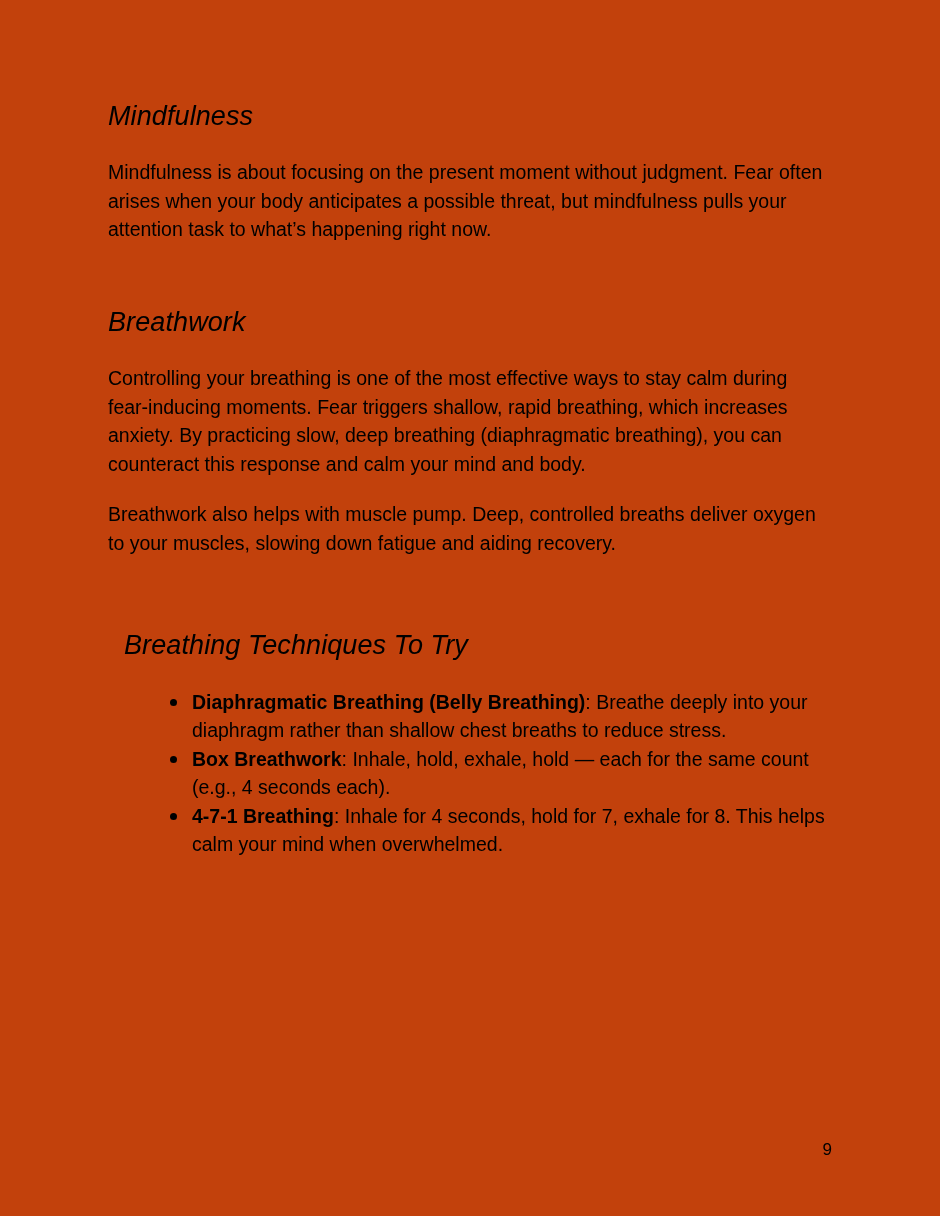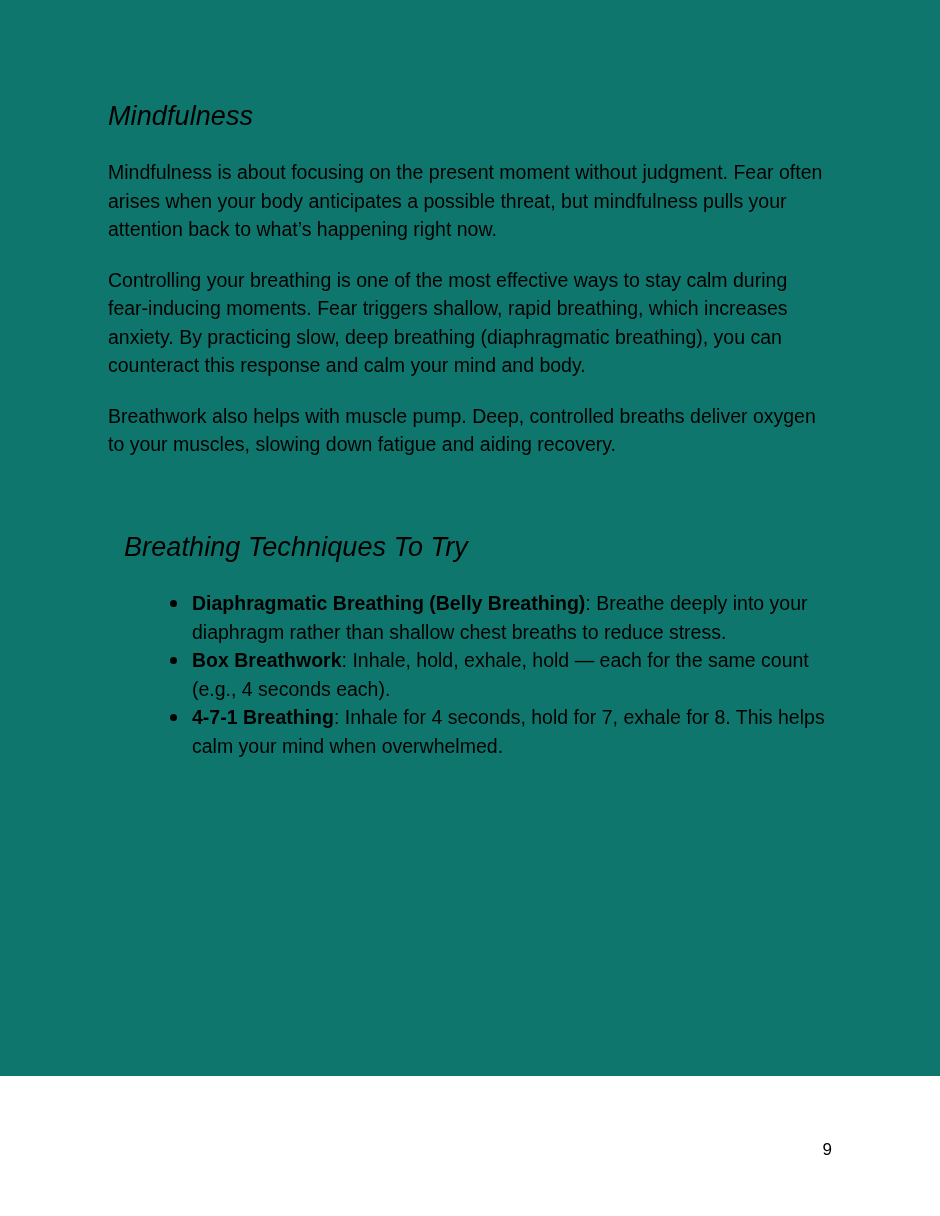--- a/index.html
+++ b/index.html
@@ -13,22 +13,22 @@
     font-family: "Liberation Sans", sans-serif;
     color: #000000;
     position: relative;
     overflow: hidden;
   }
   .page {
     position: absolute;
     left: 0;
     top: 0;
     width: 940px;
-    height: 1076px;
-    background: #0f766e;
+    height: 1216px;
+    background: #c2410c;
   }
   .content {
     position: absolute;
     left: 108px;
     top: 100px;
     width: 724px;
   }
   h1.heading {
     font-size: 27px;
     font-style: italic;
@@ -83,22 +83,23 @@
     text-align: right;
   }
 </style>
 </head>
 <body>
 
 <div class="page">
   <div class="content">
 
     <h1 class="heading">Mindfulness</h1>
-    <p class="para">Mindfulness is about focusing on the present moment without judgment. Fear often arises when your body anticipates a possible threat, but mindfulness pulls your attention back to what’s happening right now.</p>
+    <p class="para">Mindfulness is about focusing on the present moment without judgment. Fear often arises when your body anticipates a possible threat, but mindfulness pulls your attention task to what’s happening right now.</p>
 
+    <h1 class="heading spaced">Breathwork</h1>
     <p class="para">Controlling your breathing is one of the most effective ways to stay calm during fear-inducing moments. Fear triggers shallow, rapid breathing, which increases anxiety. By practicing slow, deep breathing (diaphragmatic breathing), you can counteract this response and calm your mind and body.</p>
     <p class="para">Breathwork also helps with muscle pump. Deep, controlled breaths deliver oxygen to your muscles, slowing down fatigue and aiding recovery.</p>
 
     <h1 class="heading spaced2">Breathing Techniques To Try</h1>
     <ul class="bullets">
       <li><b>Diaphragmatic Breathing (Belly Breathing)</b><span>: Breathe deeply into your diaphragm rather than shallow chest breaths to reduce stress.</span></li>
       <li><b>Box Breathwork</b><span>: Inhale, hold, exhale, hold — each for the same count (e.g., 4 seconds each).</span></li>
       <li><b>4-7-1 Breathing</b><span>: Inhale for 4 seconds, hold for 7, exhale for 8. This helps calm your mind when overwhelmed.</span></li>
     </ul>
 

